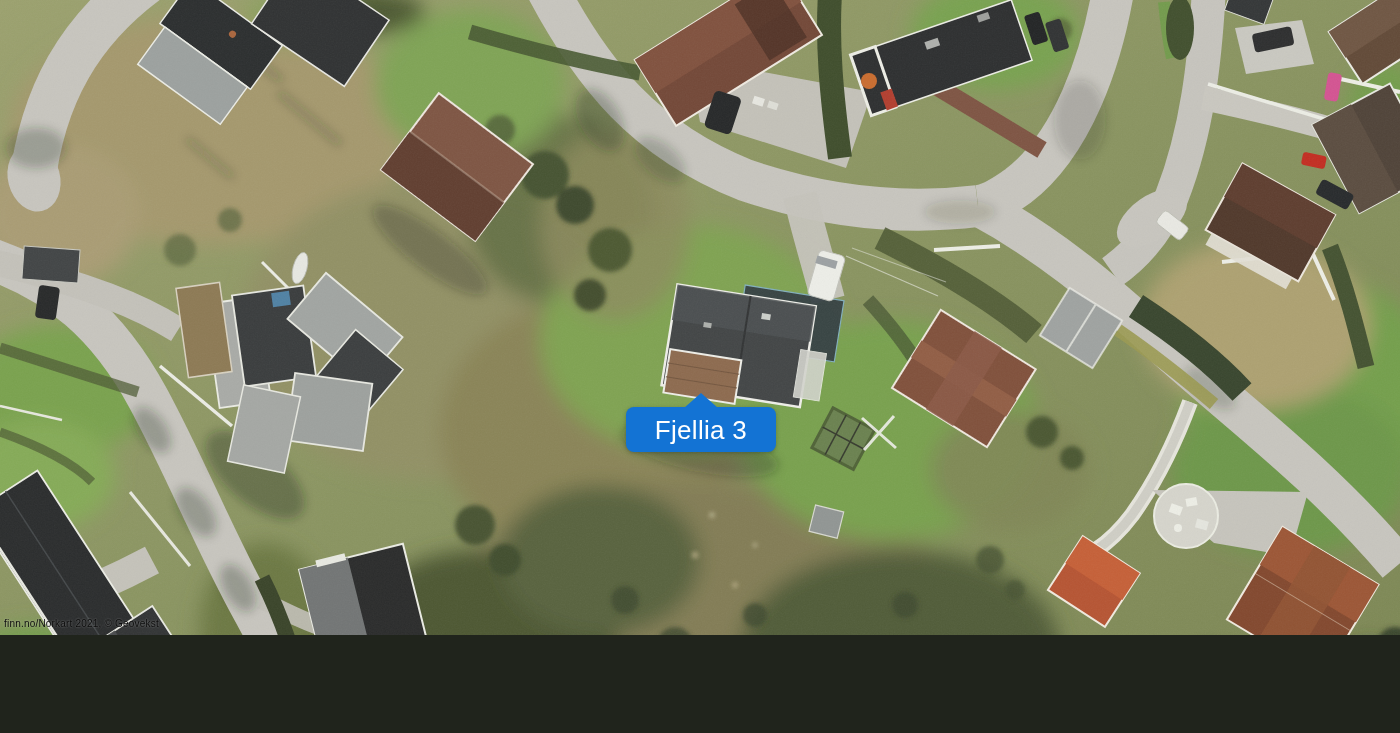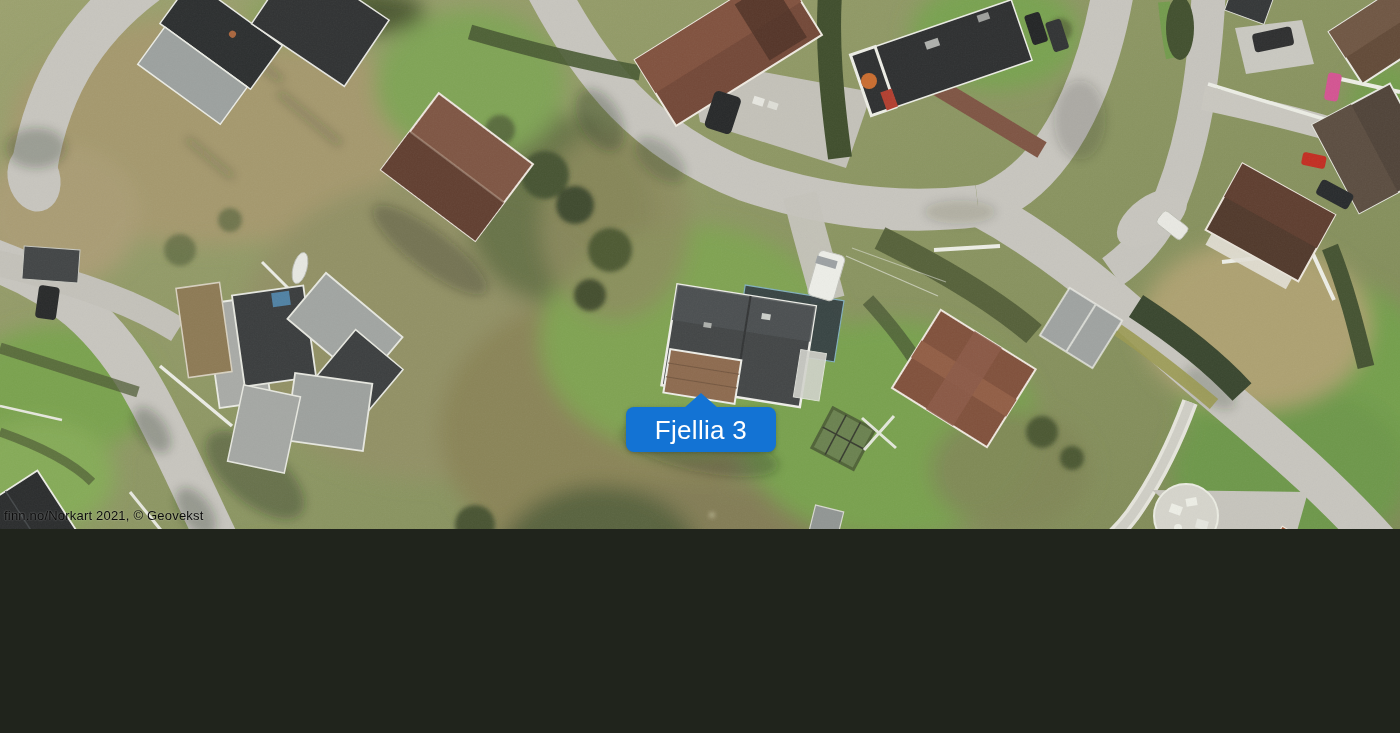--- a/index.html
+++ b/index.html
@@ -1,28 +1,28 @@
 <!DOCTYPE html>
 <html><head>
 <meta charset="utf-8">
 <style>
   html,body{margin:0;padding:0;background:#20241c;}
-  .viewport{position:relative;width:1400px;height:529px;overflow:hidden;
+  .viewport{position:relative;width:1400px;height:635px;overflow:hidden;
     font-family:"Liberation Sans",sans-serif;background:#8a9363;}
   .viewport svg{position:absolute;left:0;top:0;display:block;}
   .marker{position:absolute;left:626px;top:407px;width:150px;height:45px;
     background:#1373d4;border-radius:8px;display:flex;align-items:center;
     justify-content:center;z-index:10;cursor:pointer;
     box-shadow:0 1px 4px rgba(0,0,0,.25);}
   .marker::before{content:"";position:absolute;top:-14px;left:50%;
     transform:translateX(-50%);width:0;height:0;
     border-left:17px solid transparent;border-right:17px solid transparent;
     border-bottom:15px solid #1373d4;}
   .marker-label{color:#ffffff;font-size:26px;letter-spacing:.3px;line-height:1;}
-  .attribution{position:absolute;left:4px;bottom:6px;z-index:10;font-size:13px;
+  .attribution{position:absolute;left:4px;bottom:6px;z-index:10;font-size:10px;
     color:#0c0c0c;letter-spacing:.2px;text-shadow:0 0 2px rgba(255,255,255,.4);}
 </style>
 </head>
 <body>
 
 <div class="viewport">
 
 <svg width="1400" height="733" viewBox="0 0 1400 733">
   <defs>
     <linearGradient id="gBase" x1="0" y1="0" x2="1" y2="1">

